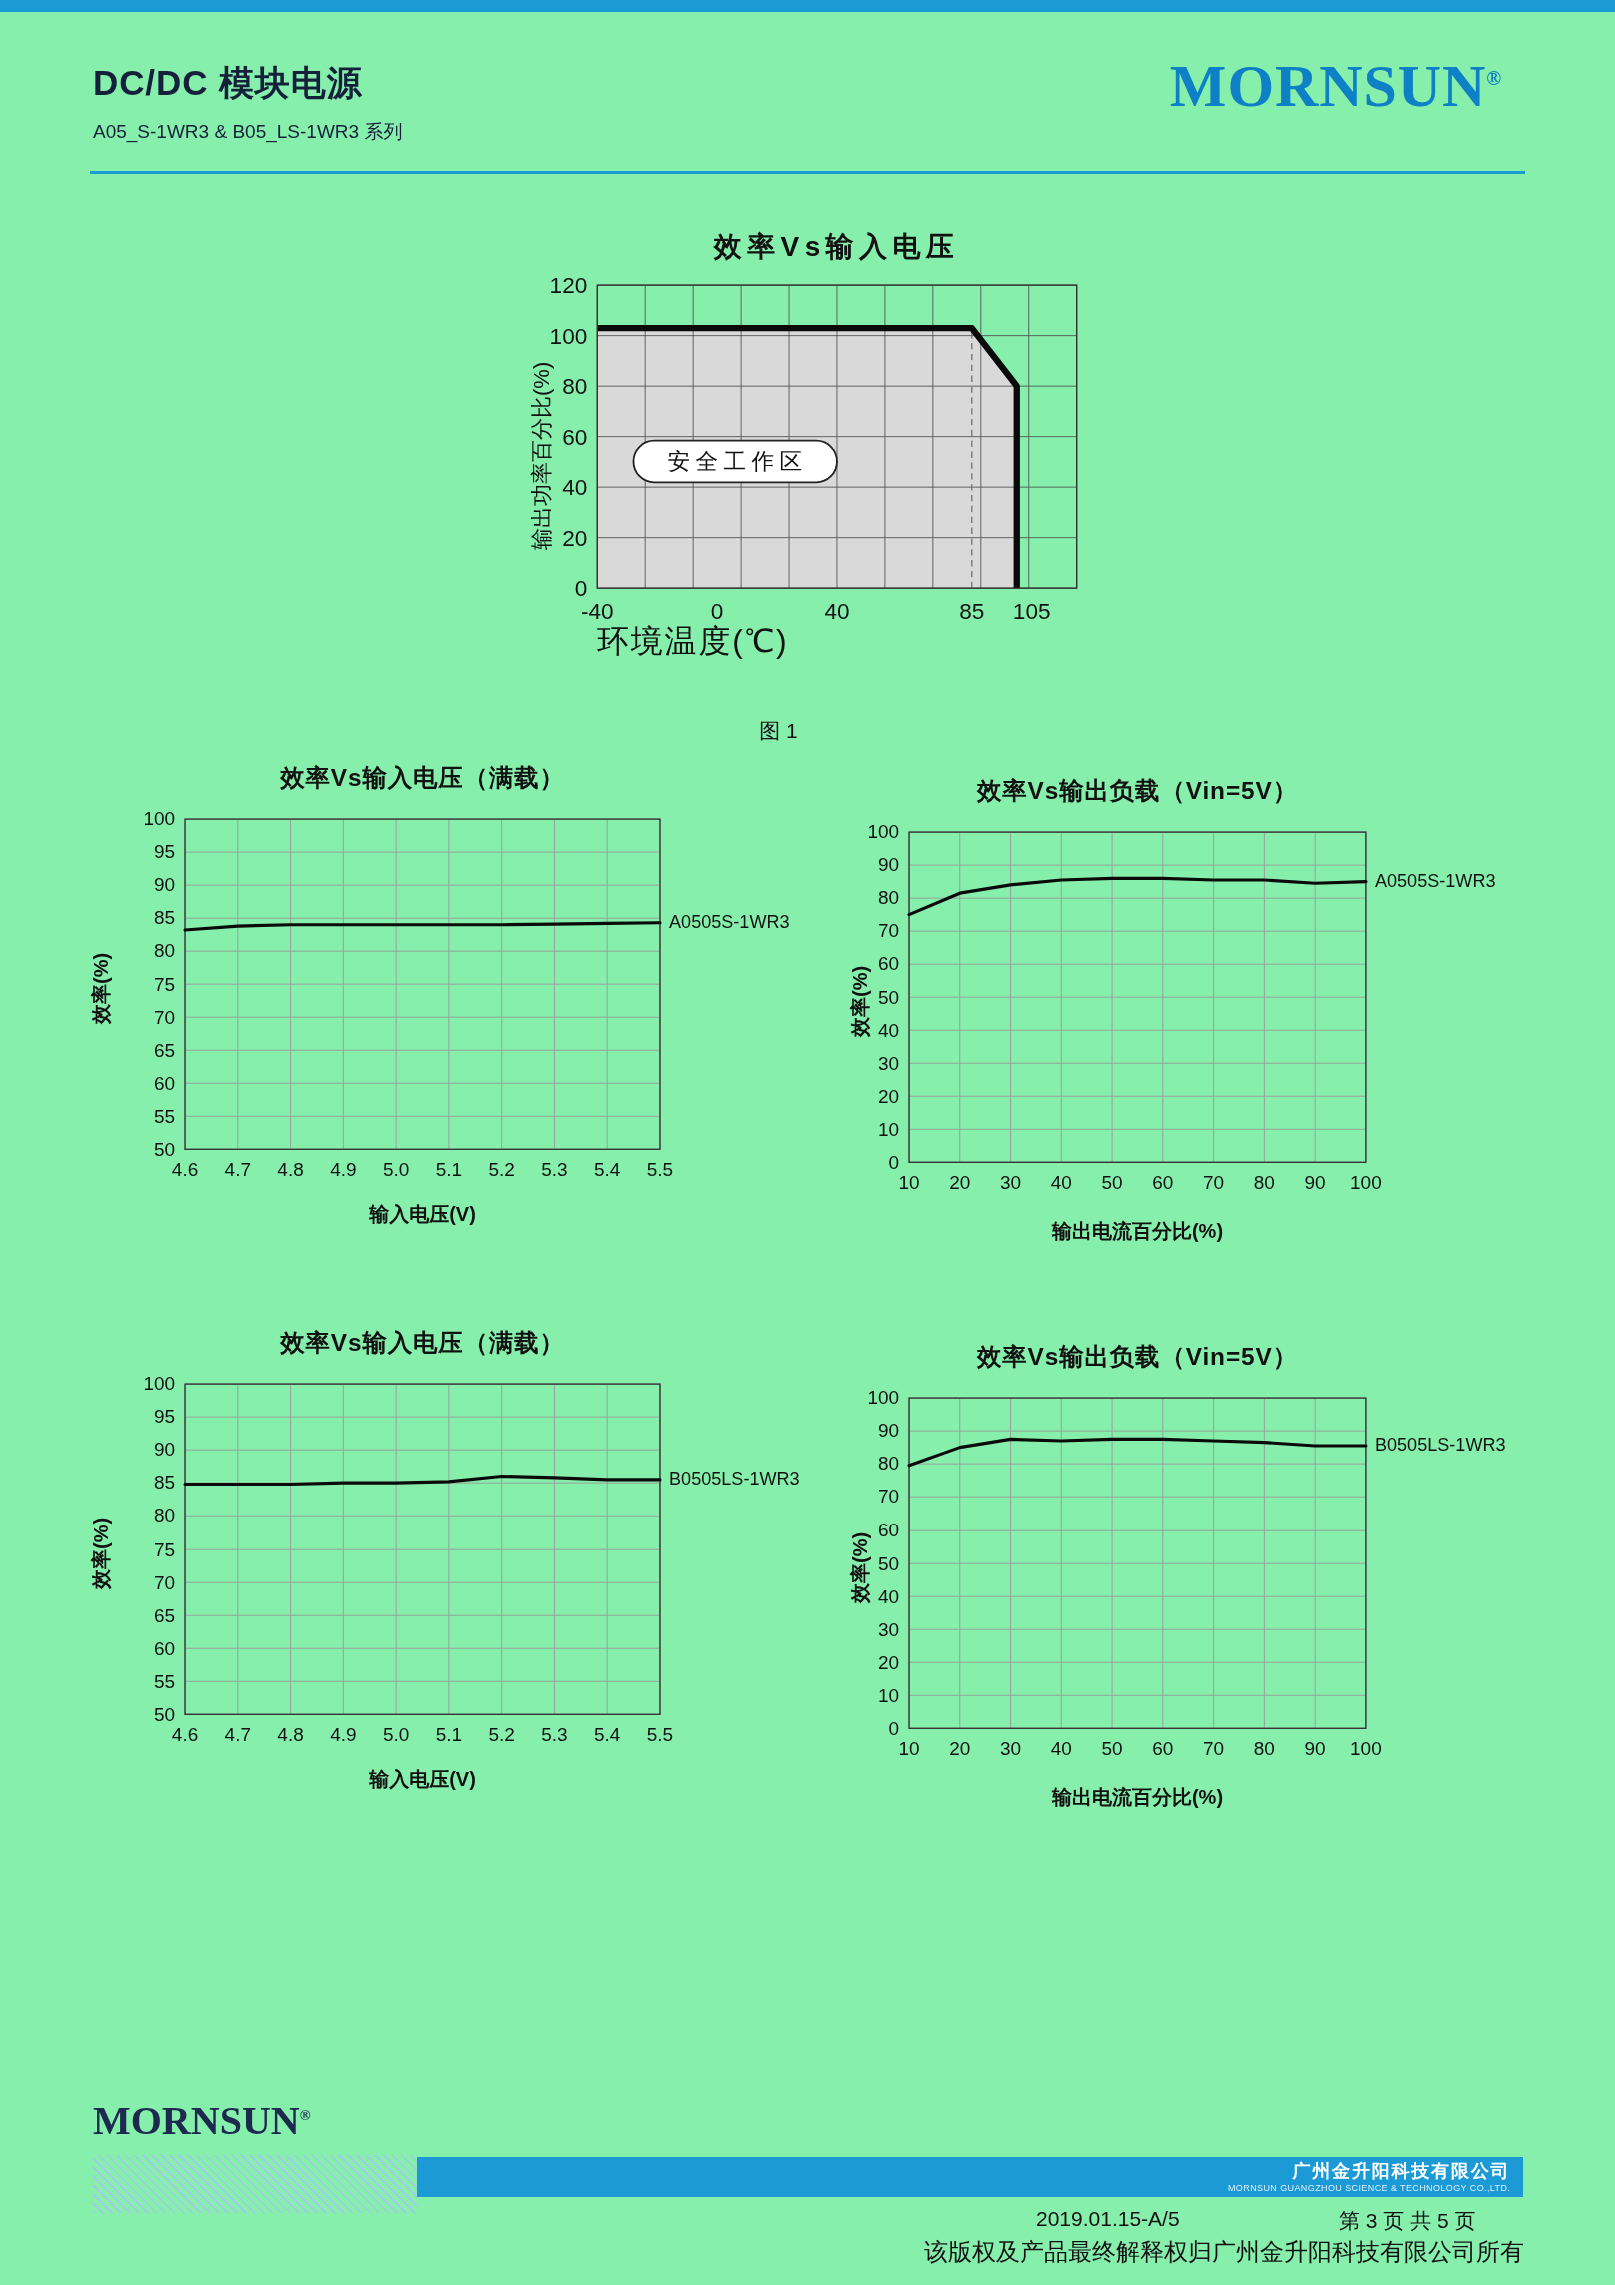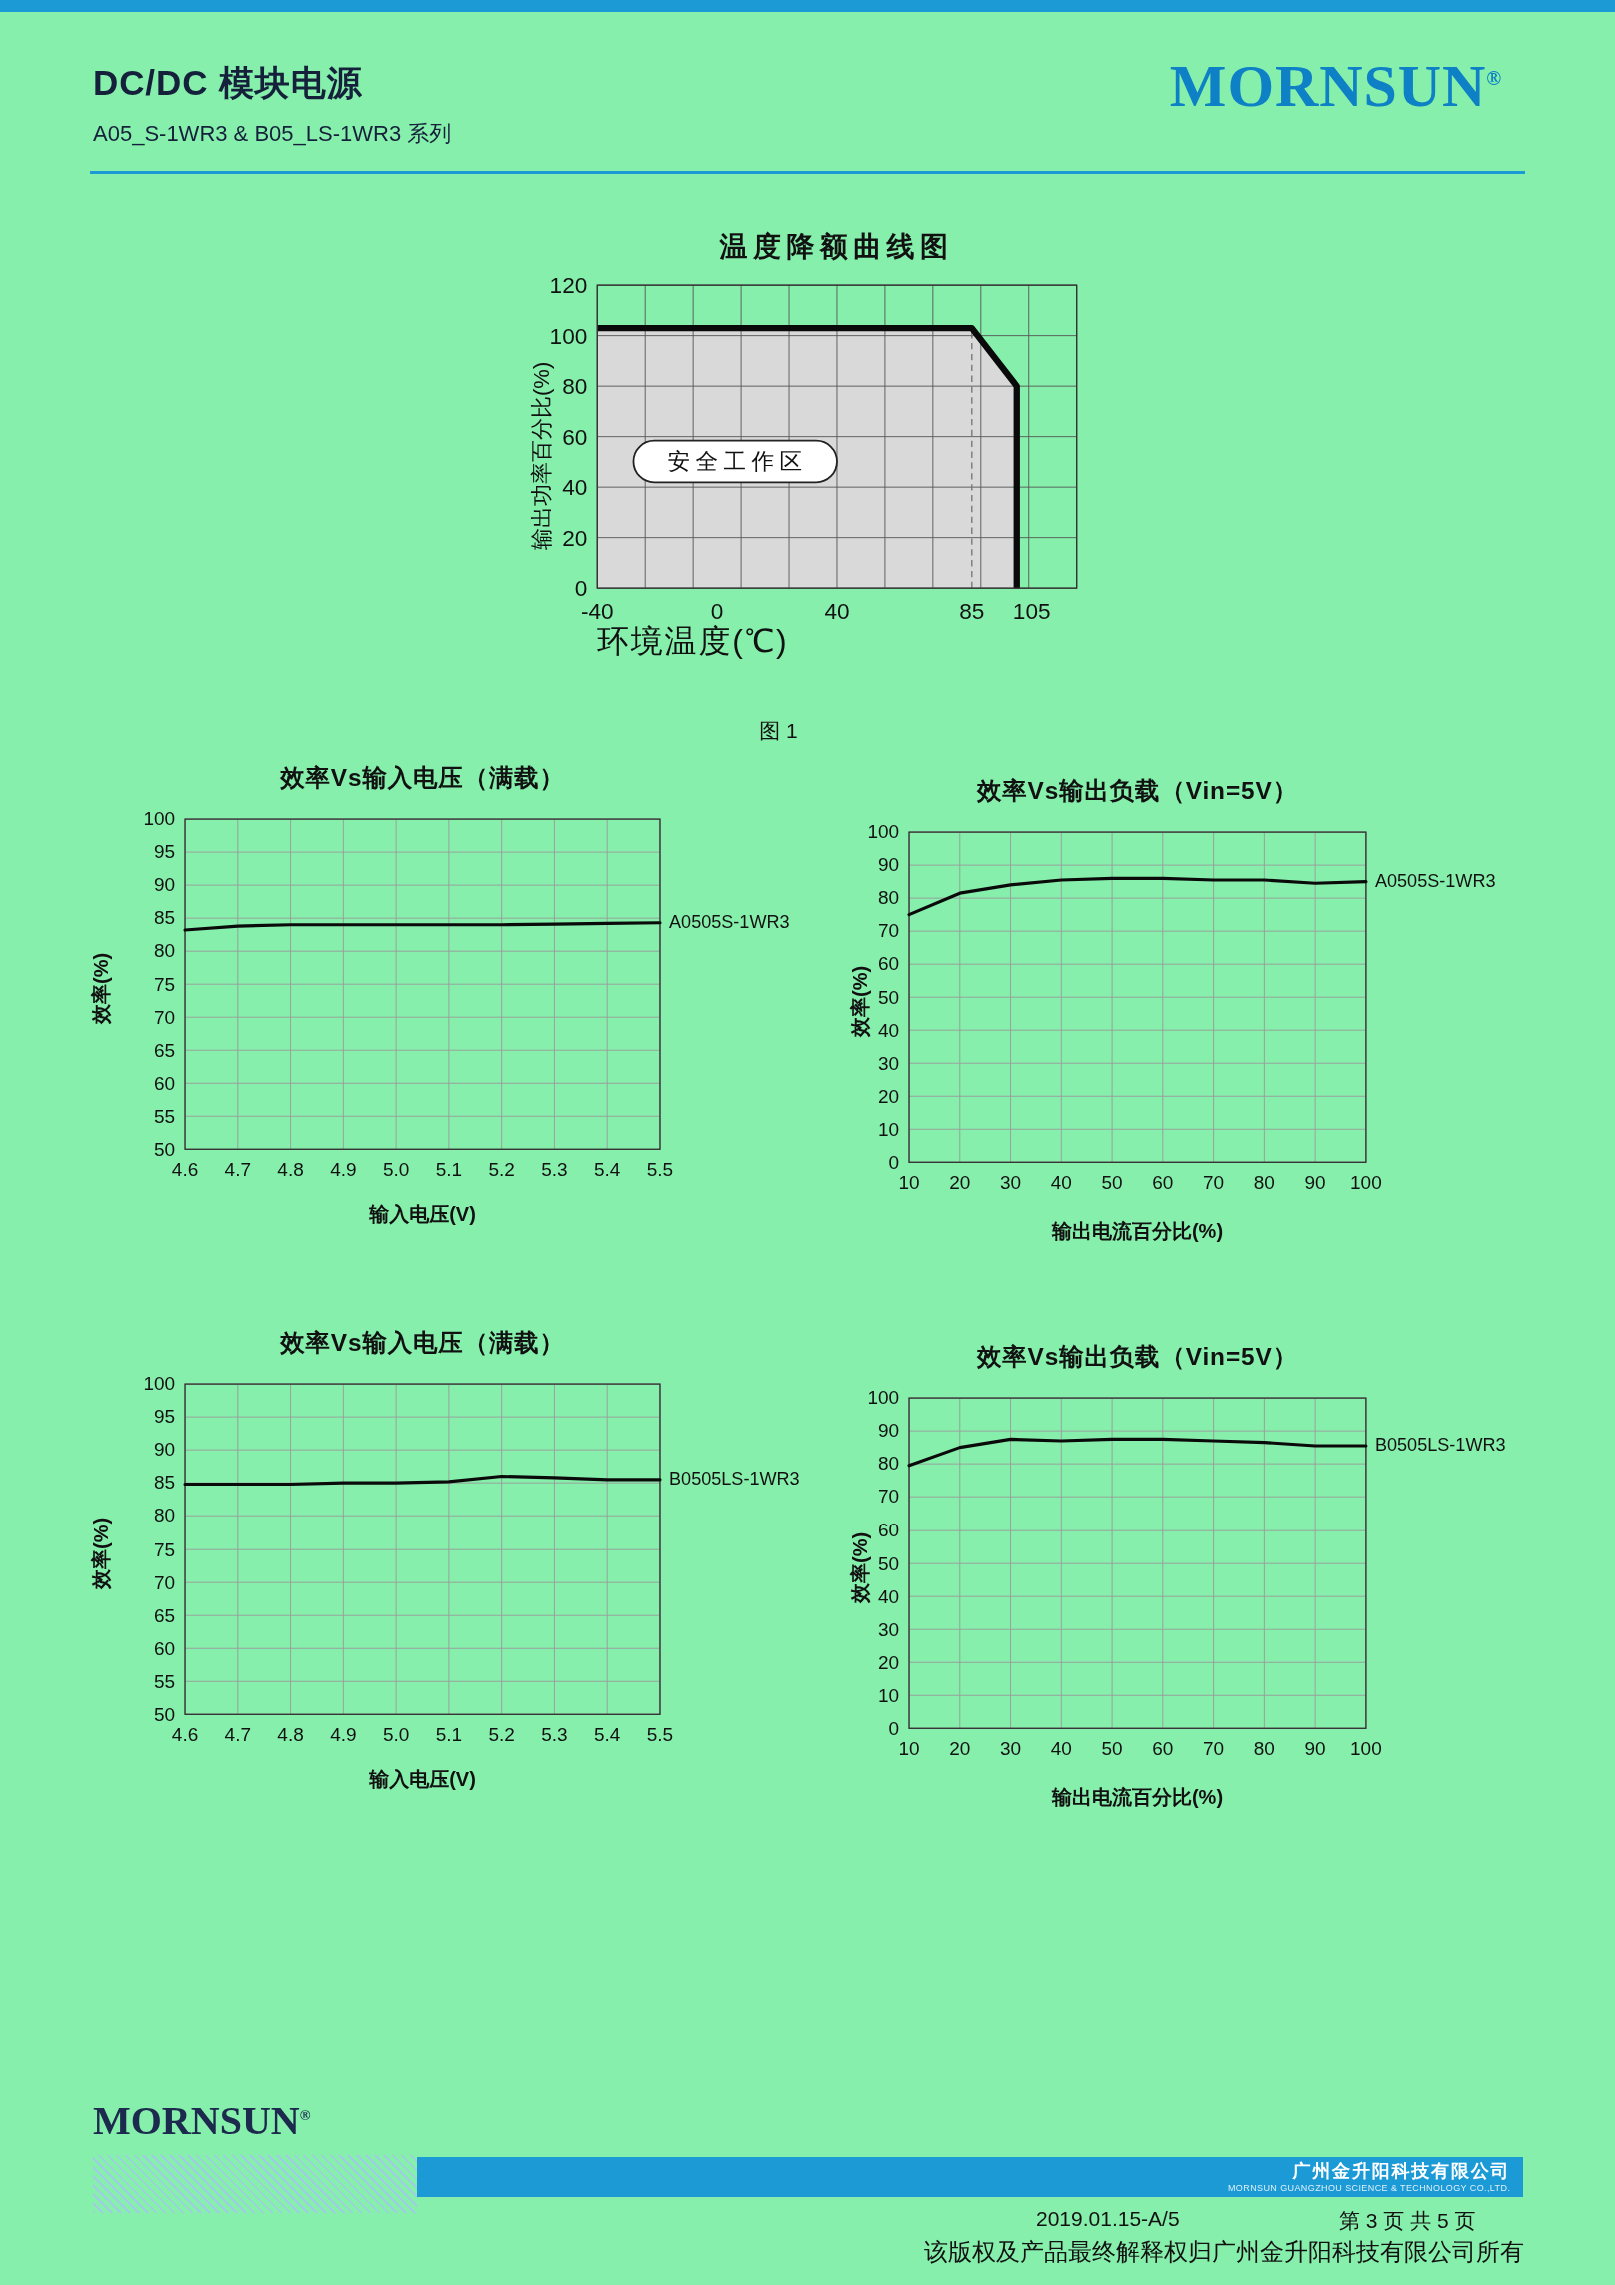--- a/index.html
+++ b/index.html
@@ -3,21 +3,21 @@
 <meta charset="utf-8">
 <style>
   *{margin:0;padding:0;box-sizing:border-box}
   html,body{background:#fff}
   body{font-family:"Liberation Sans",sans-serif;color:#111}
   .page{position:relative;width:1616px;height:2285px;background:#86efac;overflow:hidden}
 
   
   .topbar{position:absolute;left:0;top:0;width:100%;height:11.8px;background:#1b9ad6}
   .h-title{position:absolute;left:93px;top:60px;font-size:35px;font-weight:bold;color:#15203a;letter-spacing:0.9px}
-  .h-sub{position:absolute;left:93px;top:119px;font-size:22px;color:#15203a;font-weight:500}
+  .h-sub{position:absolute;left:93px;top:119px;font-size:19px;color:#15203a;font-weight:500}
   .brand{position:absolute;right:114px;top:52px;font-family:"Liberation Serif",serif;font-weight:bold;font-size:60px;color:#0d80c6;letter-spacing:0.9px}
   .brand sup{font-size:20px;vertical-align:super}
   .h-rule{position:absolute;left:90px;top:171px;width:1435px;height:2.7px;background:#1b9ad6}
 
   
   .derating{position:absolute;left:507px;top:224px;width:706px;height:470px}
   .d-title{position:absolute;left:90px;top:3.6px;width:479px;text-align:center;font-size:28px;font-weight:600;letter-spacing:5.4px}
   .d-svg{position:absolute;left:36px;top:52px}
   .d-xlabel{position:absolute;left:90px;top:396px;width:479px;text-align:left;font-size:32px;letter-spacing:1.8px}
   .d-ylabel{position:absolute;left:20px;top:326px;font-size:22px;transform:rotate(-90deg);transform-origin:left top;white-space:nowrap}
@@ -59,21 +59,21 @@
   <div class="topbar"></div>
 
   <div>
     <div class="h-title">DC/DC 模块电源</div>
     <div class="h-sub">A05_S-1WR3 &amp; B05_LS-1WR3 系列</div>
     <div class="brand"><span>MORNSUN</span><sup>®</sup></div>
     <div class="h-rule"></div>
   </div>
 
   <div class="derating">
-    <div class="d-title">温度降额曲线图</div>
+    <div class="d-title">效率Vs输入电压</div>
     <div class="d-ylabel">输出功率百分比(%)</div>
     <svg id="svg-derating" class="d-svg" width="597" height="362" viewBox="0 0 660 400">
         <polygon points="60,57.45833333333333 474.0625,57.45833333333333 523.75,121.66666666666666 523.75,345 523.75,345 60,345" fill="#d9d9d9"></polygon>
         <line x1="60" y1="10" x2="60" y2="345" stroke="#555" stroke-width="1"></line>
         <line x1="113" y1="10" x2="113" y2="345" stroke="#555" stroke-width="1"></line>
         <line x1="166" y1="10" x2="166" y2="345" stroke="#555" stroke-width="1"></line>
         <line x1="219" y1="10" x2="219" y2="345" stroke="#555" stroke-width="1"></line>
         <line x1="272" y1="10" x2="272" y2="345" stroke="#555" stroke-width="1"></line>
         <line x1="325" y1="10" x2="325" y2="345" stroke="#555" stroke-width="1"></line>
         <line x1="378" y1="10" x2="378" y2="345" stroke="#555" stroke-width="1"></line>

